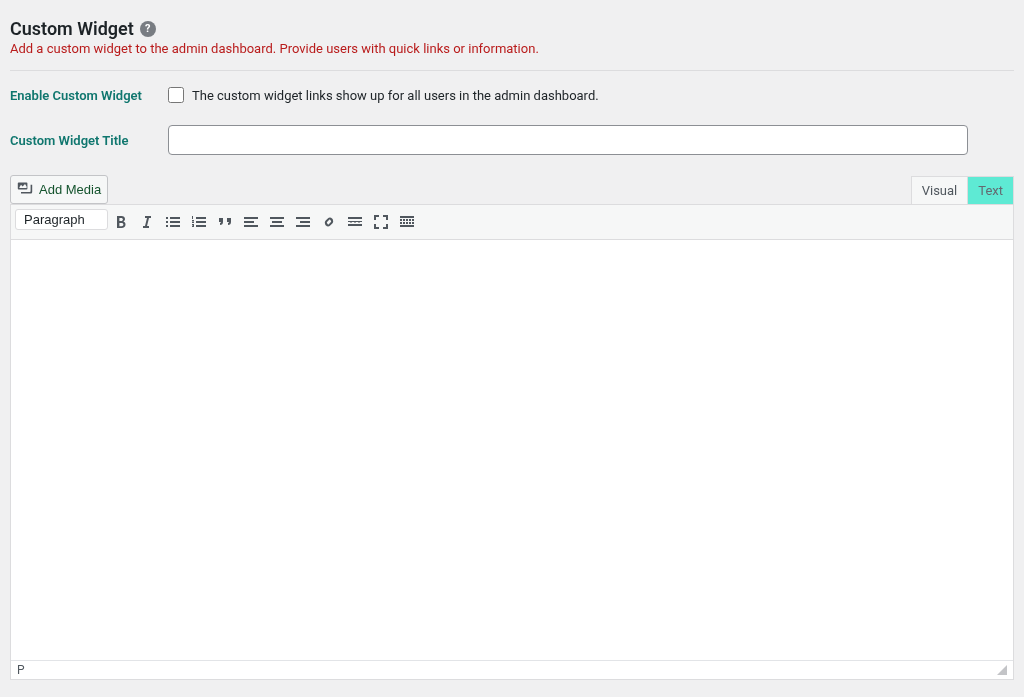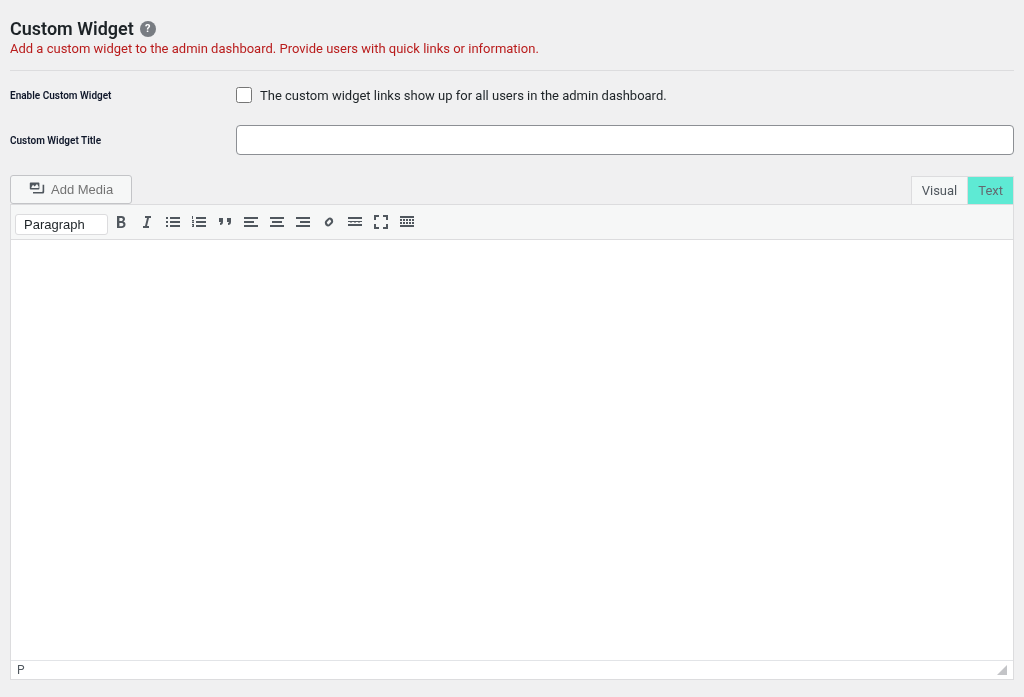--- a/index.html
+++ b/index.html
@@ -47,24 +47,24 @@
       border-top: 1px solid #dcdcde;
       margin-bottom: 16px;
     }
 
     .form-row {
       display: flex;
       align-items: center;
       margin-bottom: 22px;
     }
     .form-row .form-label {
-      width: 226px;
+      width: 158px;
       font-weight: 600;
-      color: #0f172a;
-      font-size: 10px;
+      color: #0f766e;
+      font-size: 13px;
     }
     .form-row .form-control { flex: 1; }
 
     .checkbox-wrap {
       display: flex;
       align-items: center;
       gap: 8px;
       color: #1d2327;
       font-size: 13px;
     }
@@ -91,26 +91,26 @@
       display: flex;
       justify-content: space-between;
       align-items: flex-end;
       margin-top: 10px;
     }
 
     .add-media-btn {
       display: inline-flex;
       align-items: center;
       gap: 6px;
-      padding: 4px 18px;
+      padding: 4px 6px;
       border: 1px solid #c3c4c7;
       border-radius: 3px;
       background: #f6f7f7;
       font-size: 13px;
-      color: #737373;
+      color: #14532d;
       cursor: pointer;
     }
 
     .editor-tabs {
       display: flex;
       margin-left: 40px;
     }
     .editor-tab {
       padding: 6px 10px;
       border: 1px solid #dcdcde;
@@ -128,21 +128,21 @@
 
     .editor-container {
       border: 1px solid #dcdcde;
       background: #fff;
       border-radius: 0;
     }
     .editor-toolbar {
       background: #f6f7f7;
       border-bottom: 1px solid #dcdcde;
       display: flex;
-      align-items: flex-end;
+      align-items: flex-start;
       padding: 4px;
     }
 
     .format-select {
       padding: 2px 22px 2px 8px;
       border: 1px solid #dcdcde;
       background: #fff;
       border-radius: 3px;
       font-size: 13px;
       color: #1d2327;

